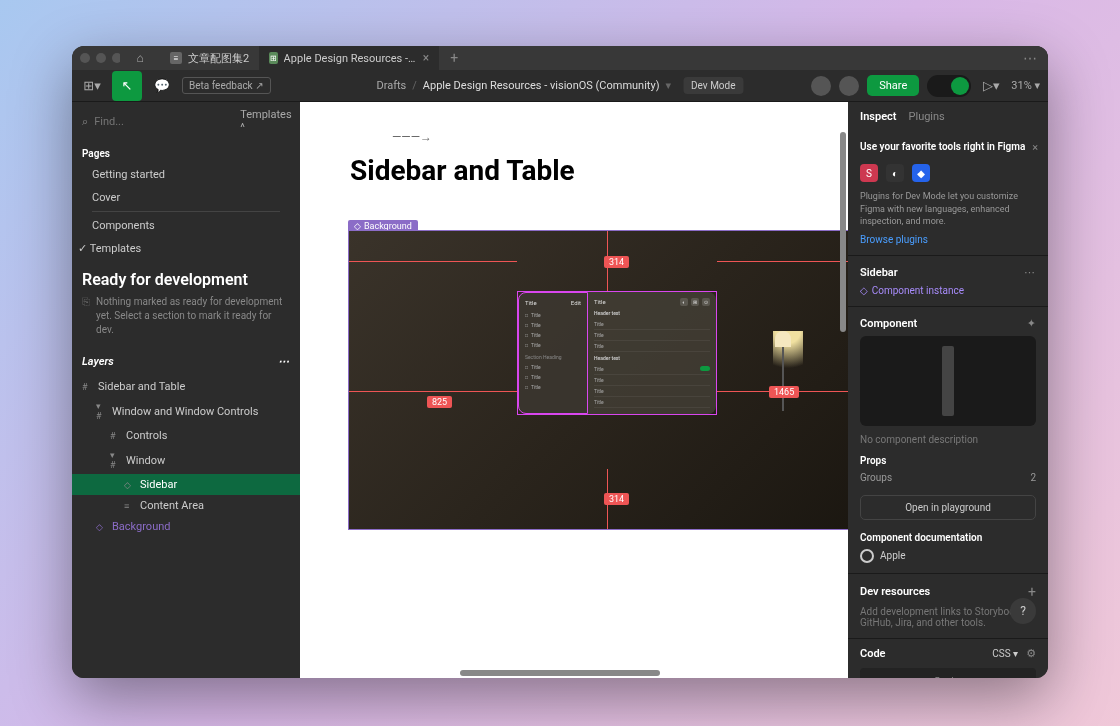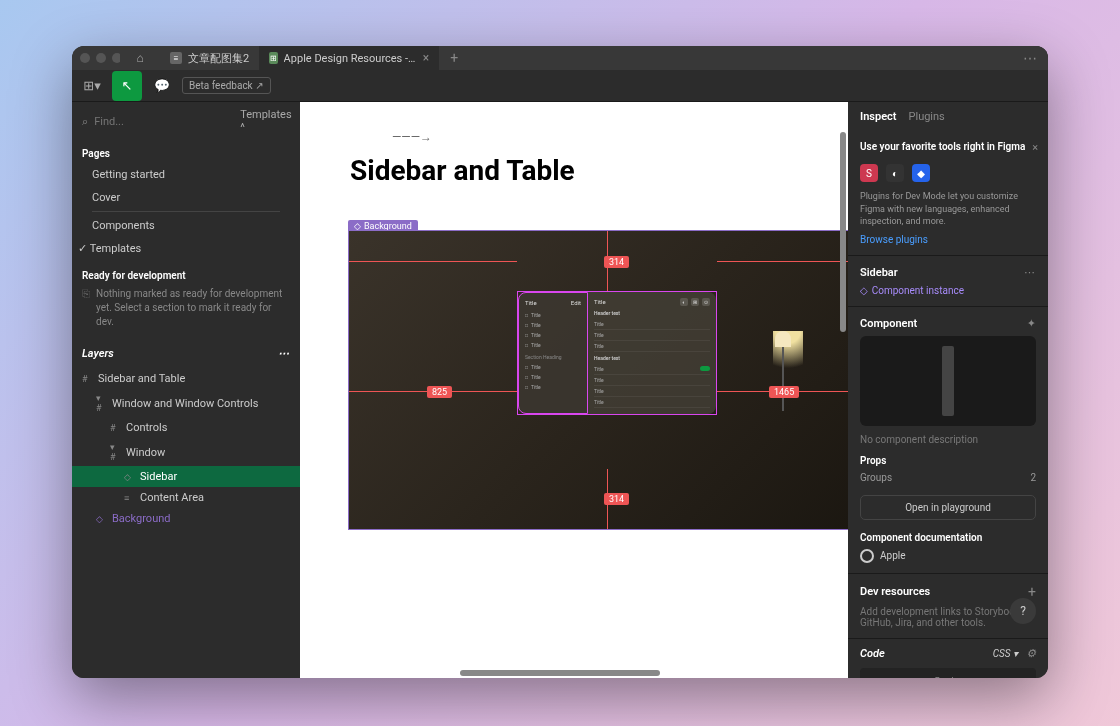--- a/index.html
+++ b/index.html
@@ -35,21 +35,21 @@
 .main { flex:1; display:flex; overflow:hidden; }
 .left-panel { width:228px; background:#2c2c2c; display:flex; flex-direction:column; color:#ccc; font-size:11px; }
 .search-row { display:flex; align-items:center; padding:6px 10px; gap:6px; }
 .search-row input { flex:1; background:transparent; border:none; color:#888; font-size:11px; outline:none; }
 .templates-btn { color:#aaa; font-size:11px; }
 .section-label { padding:8px 10px 4px; font-size:10px; font-weight:600; color:#fff; }
 .page-item { padding:5px 10px 5px 20px; font-size:11px; color:#ccc; cursor:pointer; }
 .page-item.divider { border-bottom:1px solid #444; margin:2px 20px; padding:0; height:1px; }
 .page-item.checked::before { content:"✓ "; margin-left:-14px; }
 .ready-section { padding:10px; }
-.ready-title { font-size:10px; font-weight:600; color:#fff; margin-bottom:6px; }
+.ready-title { font-size:16px; font-weight:600; color:#fff; margin-bottom:6px; }
 .ready-text { font-size:10px; color:#888; line-height:1.4; padding-left:14px; position:relative; }
 .ready-text::before { content:"⎘"; position:absolute; left:0; color:#666; }
 .layers-header { padding:8px 10px; display:flex; align-items:center; justify-content:space-between; font-size:11px; font-weight:600; color:#fff;font-style:italic; }
 .layers-tree { flex:1; overflow:auto; }
 .layer-item { padding:4px 10px; display:flex; align-items:center; gap:6px; font-size:11px; color:#ccc; cursor:pointer; }
 .layer-item.selected { background:#0d6940; color:#fff; }
 .layer-item.bg { color:#8b6cc7; }
 .layer-indent-1 { padding-left:24px; }
 .layer-indent-2 { padding-left:38px; }
 .layer-indent-3 { padding-left:52px; }
@@ -99,21 +99,21 @@
 .rp-section-title { font-size:11px; font-weight:600; color:#fff; }
 .comp-instance { font-size:10px; color:#a78bfa; display:flex; align-items:center; gap:4px; }
 .comp-preview { background:#1a1a1a; border-radius:6px; height:90px; display:flex; align-items:center; justify-content:center; margin-bottom:8px; }
 .comp-preview-inner { width:12px; height:70px; background:#444; border-radius:2px; }
 .rp-muted { font-size:10px; color:#777; }
 .props-row { display:flex; justify-content:space-between; font-size:10px; color:#999; margin:6px 0; }
 .playground-btn { width:100%; padding:6px; background:transparent; border:1px solid #444; border-radius:5px; color:#ccc; font-size:10px; margin-top:6px; }
 .doc-link { display:flex; align-items:center; gap:6px; font-size:10px; color:#ccc; margin-top:6px; }
 .doc-link::before { content:""; width:10px; height:10px; border:2px solid #ccc; border-radius:50%; }
 .add-icon { color:#888; font-size:14px; }
-.code-header { display:flex; justify-content:space-between; align-items:center; padding:8px 12px;font-style:italic; }
+.code-header { display:flex; justify-content:space-between; align-items:center; padding:8px 12px; }
 .code-lang { font-size:10px; color:#ccc; }
 .code-body { padding:8px 12px; background:#232323; margin:0 12px; border-radius:4px; font-size:9px; color:#888; display:flex; justify-content:space-between; }
 .help-fab { position:absolute; right:12px; bottom:54px; width:26px; height:26px; background:#3a3a3a; border-radius:50%; display:flex; align-items:center; justify-content:center; color:#ccc; font-size:12px; }
 </style>
 </head>
 <body>
 
 <div class="window">
   <div class="titlebar">
     <div class="traffic">
@@ -135,20 +135,35 @@
       <div class="tab-add">+</div>
     </div>
     <div class="menu-dots">⋯</div>
   </div>
 
   <div class="toolbar">
     <div class="tool-icon">⊞▾</div>
     <div class="tool-icon cursor">↖</div>
     <div class="tool-icon">💬</div>
     <span class="beta-badge">Beta feedback ↗</span>
+    <div class="breadcrumb">
+      <span>Drafts</span>
+      <span class="sep">/</span>
+      <span class="current">Apple Design Resources - visionOS (Community)</span>
+      <span class="sep">▾</span>
+      <span class="dev-mode-badge">Dev Mode</span>
+    </div>
+    <div class="toolbar-right">
+      <div class="avatar"></div>
+      <div class="avatar"></div>
+      <button class="share-btn">Share</button>
+      <div class="toggle-pill"></div>
+      <div class="tool-icon">▷▾</div>
+      <span class="zoom"><span>31%</span> ▾</span>
+    </div>
   </div>
 
   <div class="main">
     <div class="left-panel">
       <div class="search-row">
         <span style="color:#888">⌕</span>
         <input placeholder="Find..." style="">
         <span class="templates-btn"><span>Templates</span> ^</span>
       </div>
       <div class="section-label">Pages</div>
@@ -205,21 +220,21 @@
         <div class="room">
           <div class="lamp"></div>
         </div>
         <div class="dim-line" style="top:30px;left:0;width:168px;height:1px"></div>
         <div class="dim-line" style="top:30px;left:368px;right:0;height:1px"></div>
         <div class="dim-line" style="top:160px;left:0;width:168px;height:1px"></div>
         <div class="dim-line" style="top:160px;left:368px;right:0;height:1px"></div>
         <div class="dim-line" style="top:0;left:258px;width:1px;height:60px"></div>
         <div class="dim-line" style="bottom:0;left:258px;width:1px;height:60px"></div>
         <div class="dim-label" style="top:25px;left:255px">314</div>
-        <div class="dim-label" style="top:155px;left:78px">825</div>
+        <div class="dim-label" style="top:165px;left:78px">825</div>
         <div class="dim-label" style="top:155px;left:420px">1465</div>
         <div class="dim-label" style="bottom:24px;left:255px">314</div>
         <div class="panel-group">
           <div class="mini-sidebar">
             <div class="mini-title-row">
                 <span>Title</span>
                 <span>Edit</span>
               </div>
             <div class="mini-item">Title</div>
             <div class="mini-item">Title</div>

